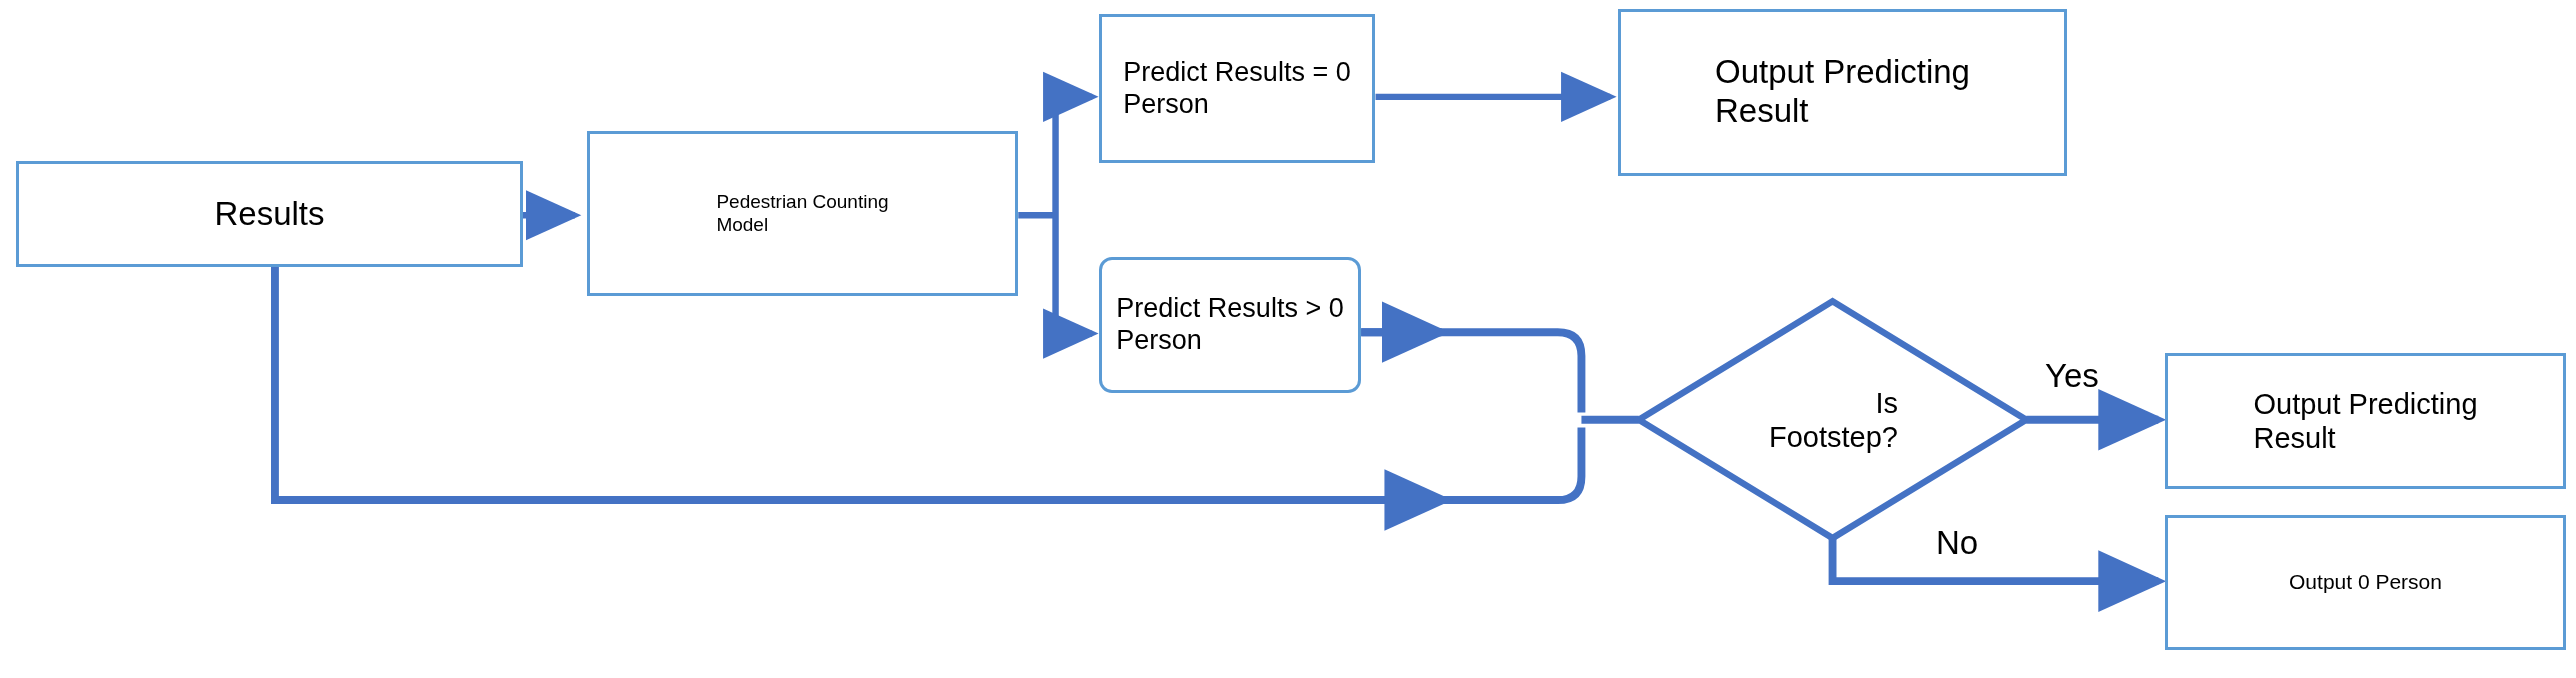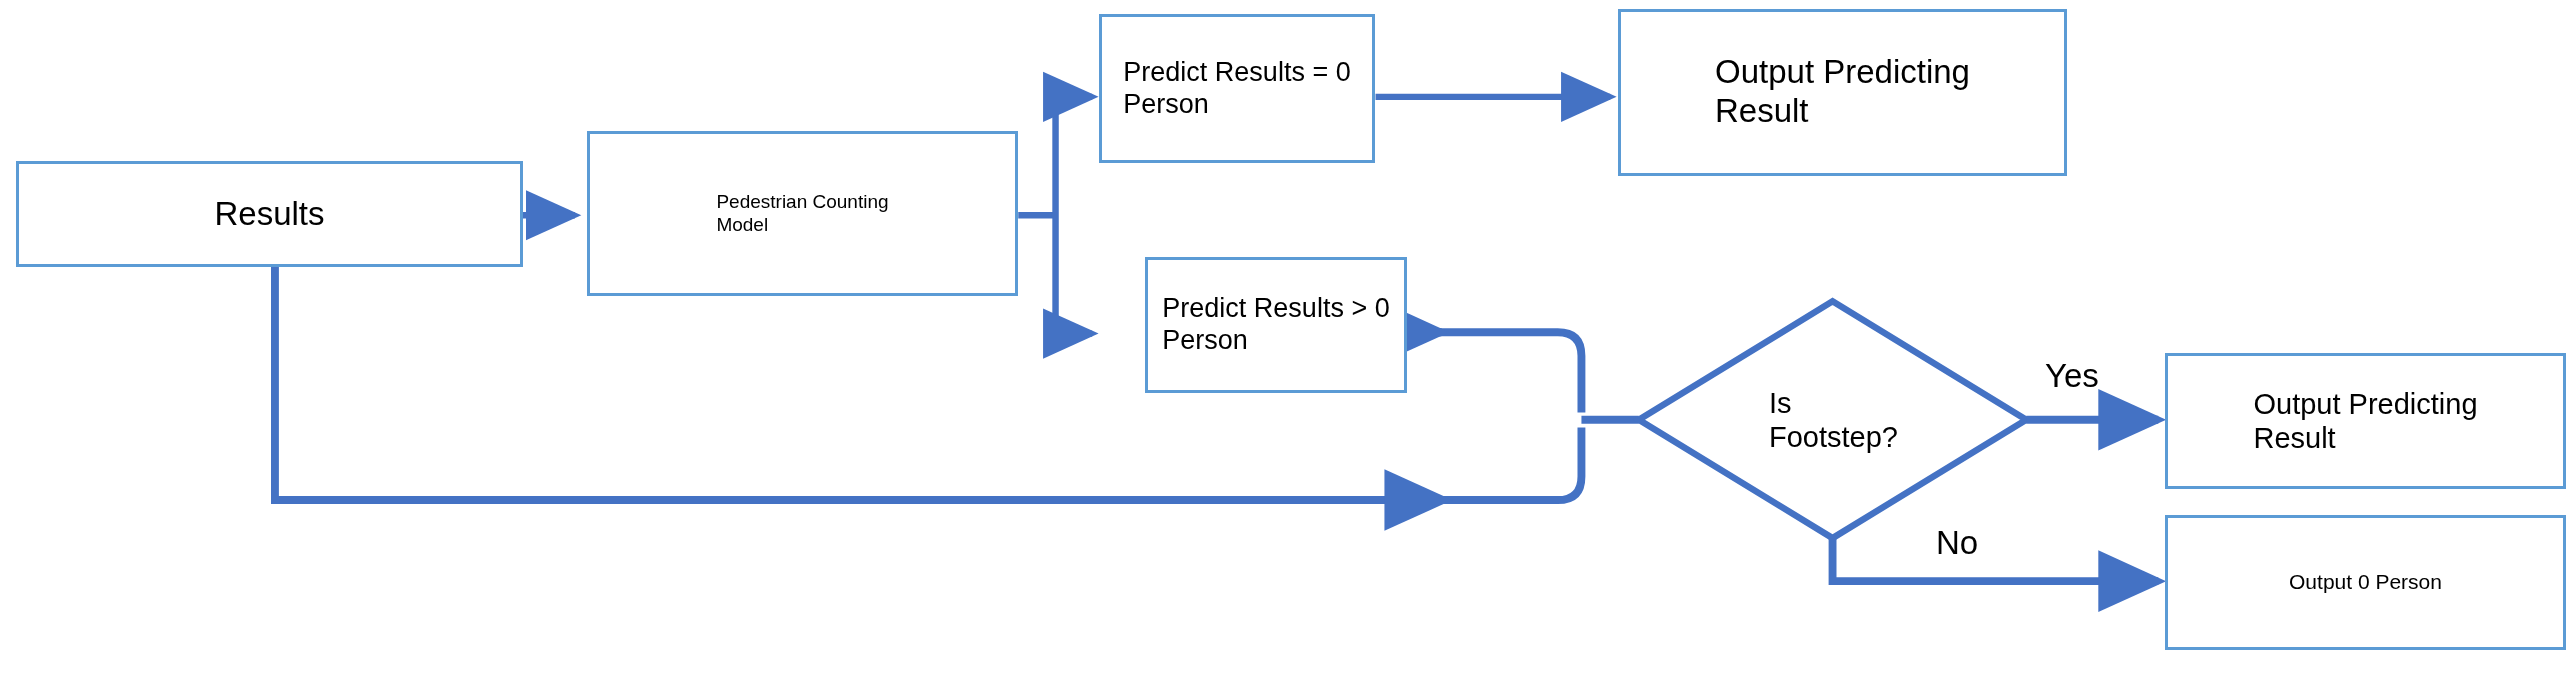--- a/index.html
+++ b/index.html
@@ -41,21 +41,21 @@
   .node-label {
     display: block;
     padding: 0 7.2px;
     white-space: pre-line;
   }
   .diamond-node {
     position: absolute;
     display: flex;
     align-items: center;
     justify-content: center;
-    text-align: left;
+    text-align: right;
     color: #000000;
     line-height: 1.18;
     pointer-events: none;
   }
   .edge-label {
     position: absolute;
     color: #000000;
     white-space: nowrap;
   }
 </style>
@@ -120,21 +120,21 @@
   <div class="node box" style="left:587px; top:131px; width:431px; height:165px; font-size:19px;">
     <span class="node-label">Pedestrian Counting
 Model</span>
   </div>
 
   <div class="node box" style="left:1099px; top:14.4px; width:276px; height:149px; font-size:27px;">
     <span class="node-label">Predict Results = 0
 Person</span>
   </div>
 
-  <div class="node box" style="left:1145px; top:257px; width:262px; height:136px; font-size:27px;">
+  <div class="node box" style="left:1099px; top:257px; width:262px; height:136px; font-size:27px;border-radius:13px;">
     <span class="node-label">Predict Results &gt; 0
 Person</span>
   </div>
 
   <div class="node box" style="left:1618px; top:8.6px; width:449px; height:167px; font-size:33px;">
     <span class="node-label">Output Predicting
 Result</span>
   </div>
 
   <div class="diamond-node" style="left:1697px; top:352px; width:273px; height:136px; font-size:29px;">

